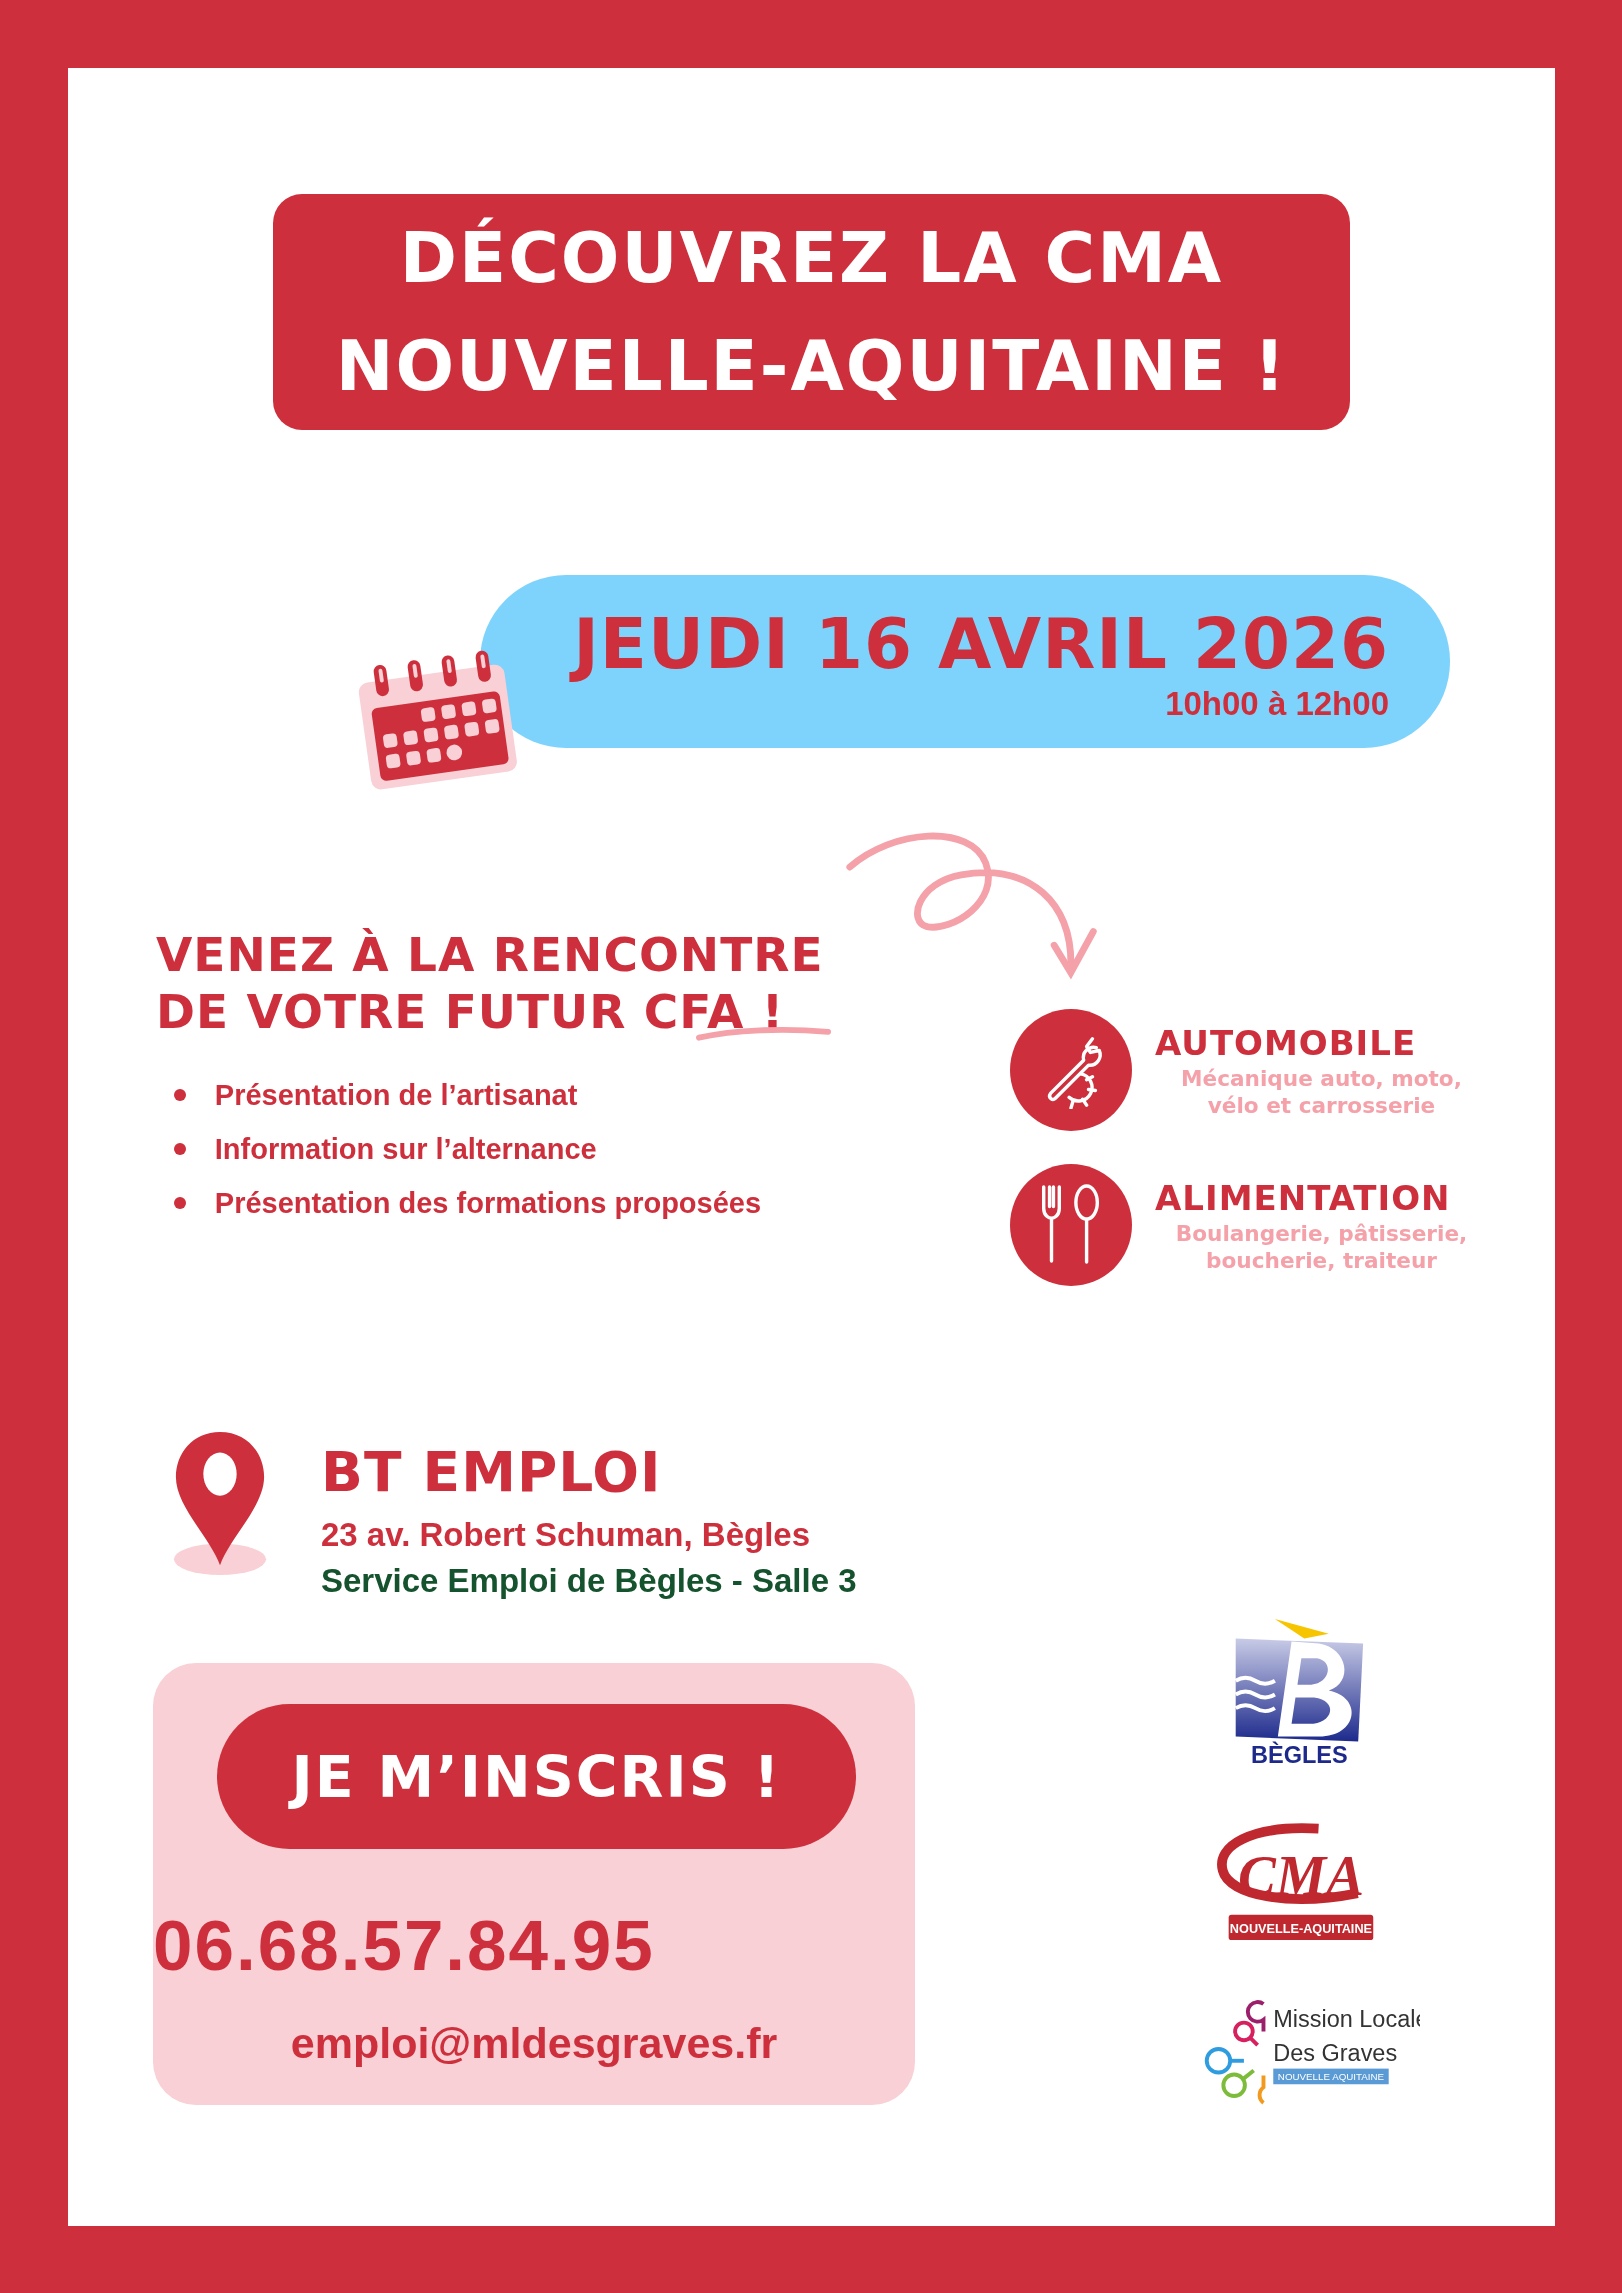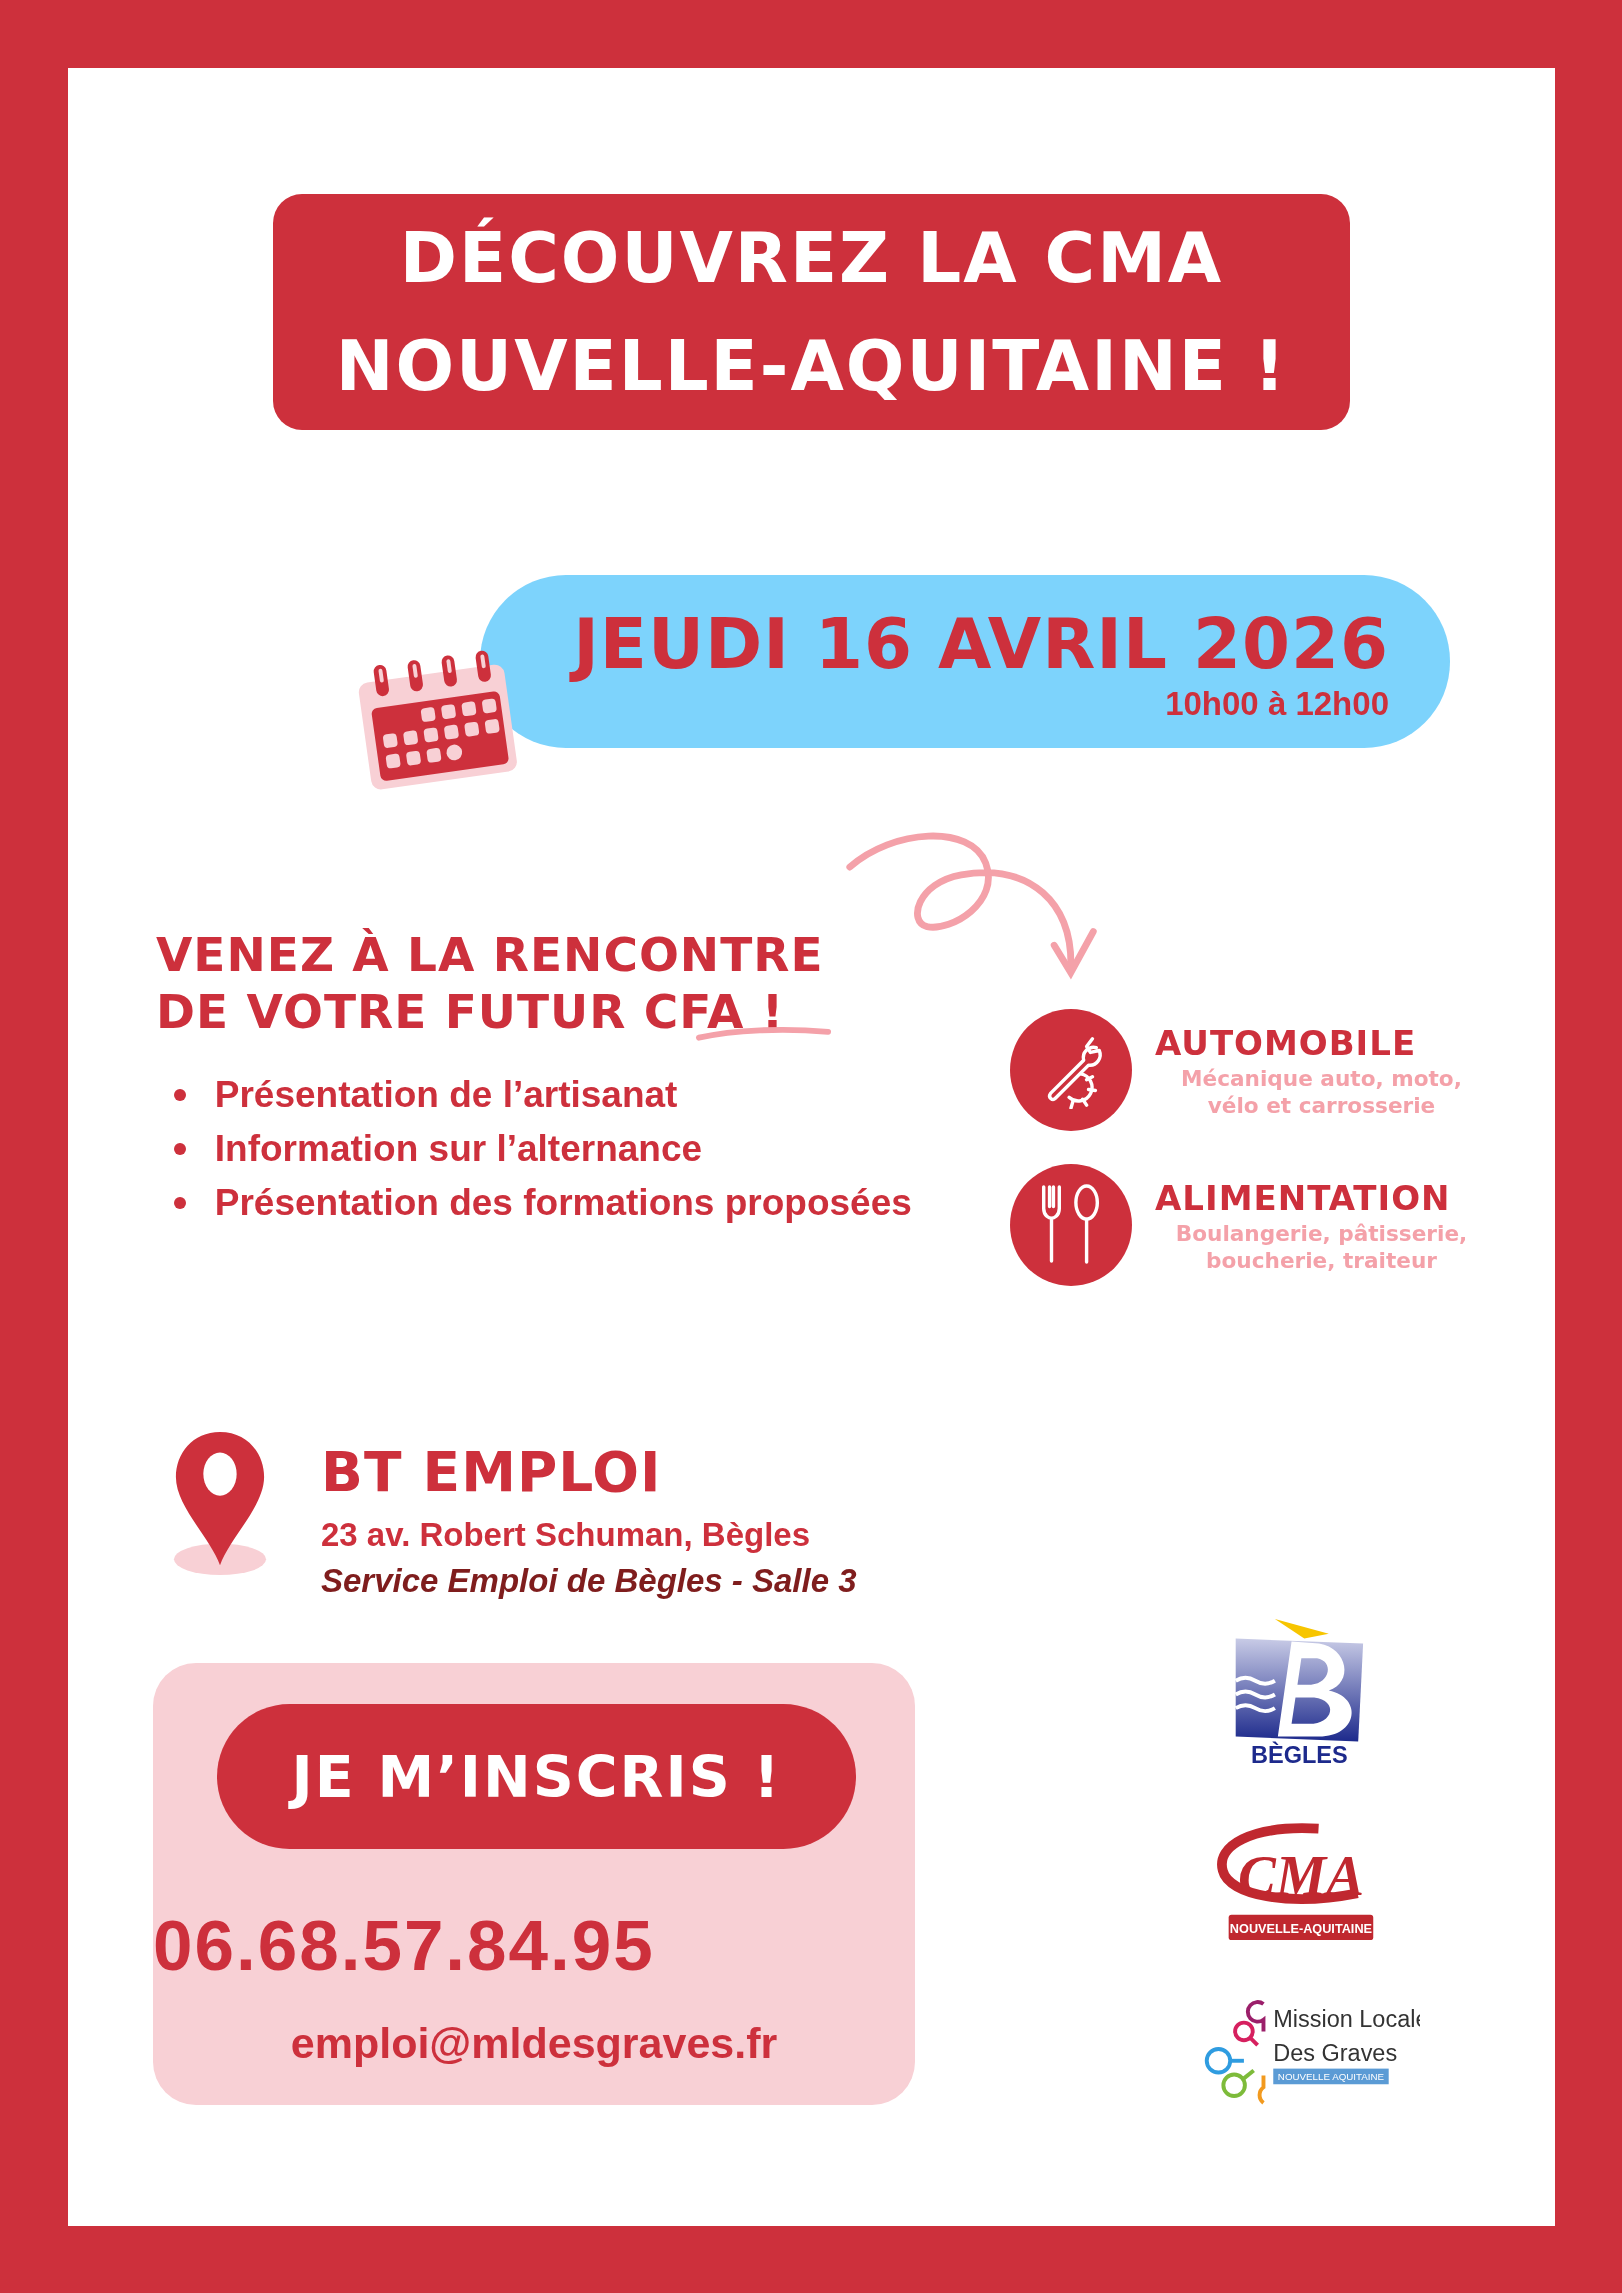--- a/index.html
+++ b/index.html
@@ -48,21 +48,21 @@
 
   
   .headline {
     left: 88px; top: 858px; font-size: 47px; font-weight: bold; color: #cd303c;
     line-height: 57px; letter-spacing: 1px;
   }
   .underline { left: 627px; top: 956px; width: 137px; height: 19.6px; }
 
   .bullets { left: 106px; top: 1000px; margin: 0; padding: 0; list-style: none; }
   .bullets li {
-    font-family: "Liberation Sans", sans-serif; font-weight: bold; font-size: 37px;
+    font-family: "Liberation Sans", sans-serif; font-weight: bold; font-size: 29px;
     color: #cd303c; height: 54px; line-height: 54px; display: flex; align-items: center;
   }
   .bullets li .dot {
     width: 11.8px; height: 11.8px; border-radius: 50%; background: #cd303c;
     margin-right: 29px; display: inline-block;
   }
 
   
   .cat { left: 942px; width: 549px; height: 123px; text-align: center; }
   .cat .circle {
@@ -75,21 +75,21 @@
   }
   .cat .cat-sub {
     position: absolute; left: 145px; top: 57px; font-size: 21.6px; font-weight: bold; color: #f4a1a9;
     line-height: 26.5px; width: 333px;
   }
 
   
   .pin { left: 103px; top: 1362px; width: 98px; height: 147px; }
   .loc-title { left: 253px; top: 1372px; font-size: 55px; font-weight: bold; color: #cd303c; letter-spacing: 1px; }
   .loc-addr { left: 253px; top: 1448px; font-family: "Liberation Sans", sans-serif; font-weight: bold; font-size: 33px; color: #cd303c; }
-  .loc-room { left: 253px; top: 1494px; font-family: "Liberation Sans", sans-serif; font-weight: bold; font-size: 33px; color: #7f1d1d; font-style: italic; }
+  .loc-room { left: 253px; top: 1494px; font-family: "Liberation Sans", sans-serif; font-weight: bold; font-size: 33px; color: #14532d; }
 
   
   .reg-box {
     left: 85px; top: 1595px; width: 762px; height: 442px;
     background: #f8d0d5; border-radius: 43px;
   }
   .reg-btn {
     position: absolute; left: 64px; top: 41px; width: 639px; height: 145px;
     background: #cd303c; border-radius: 73px; border: none;
     color: #ffffff; font-family: "DejaVu Sans", sans-serif; font-weight: bold; font-size: 57px;

